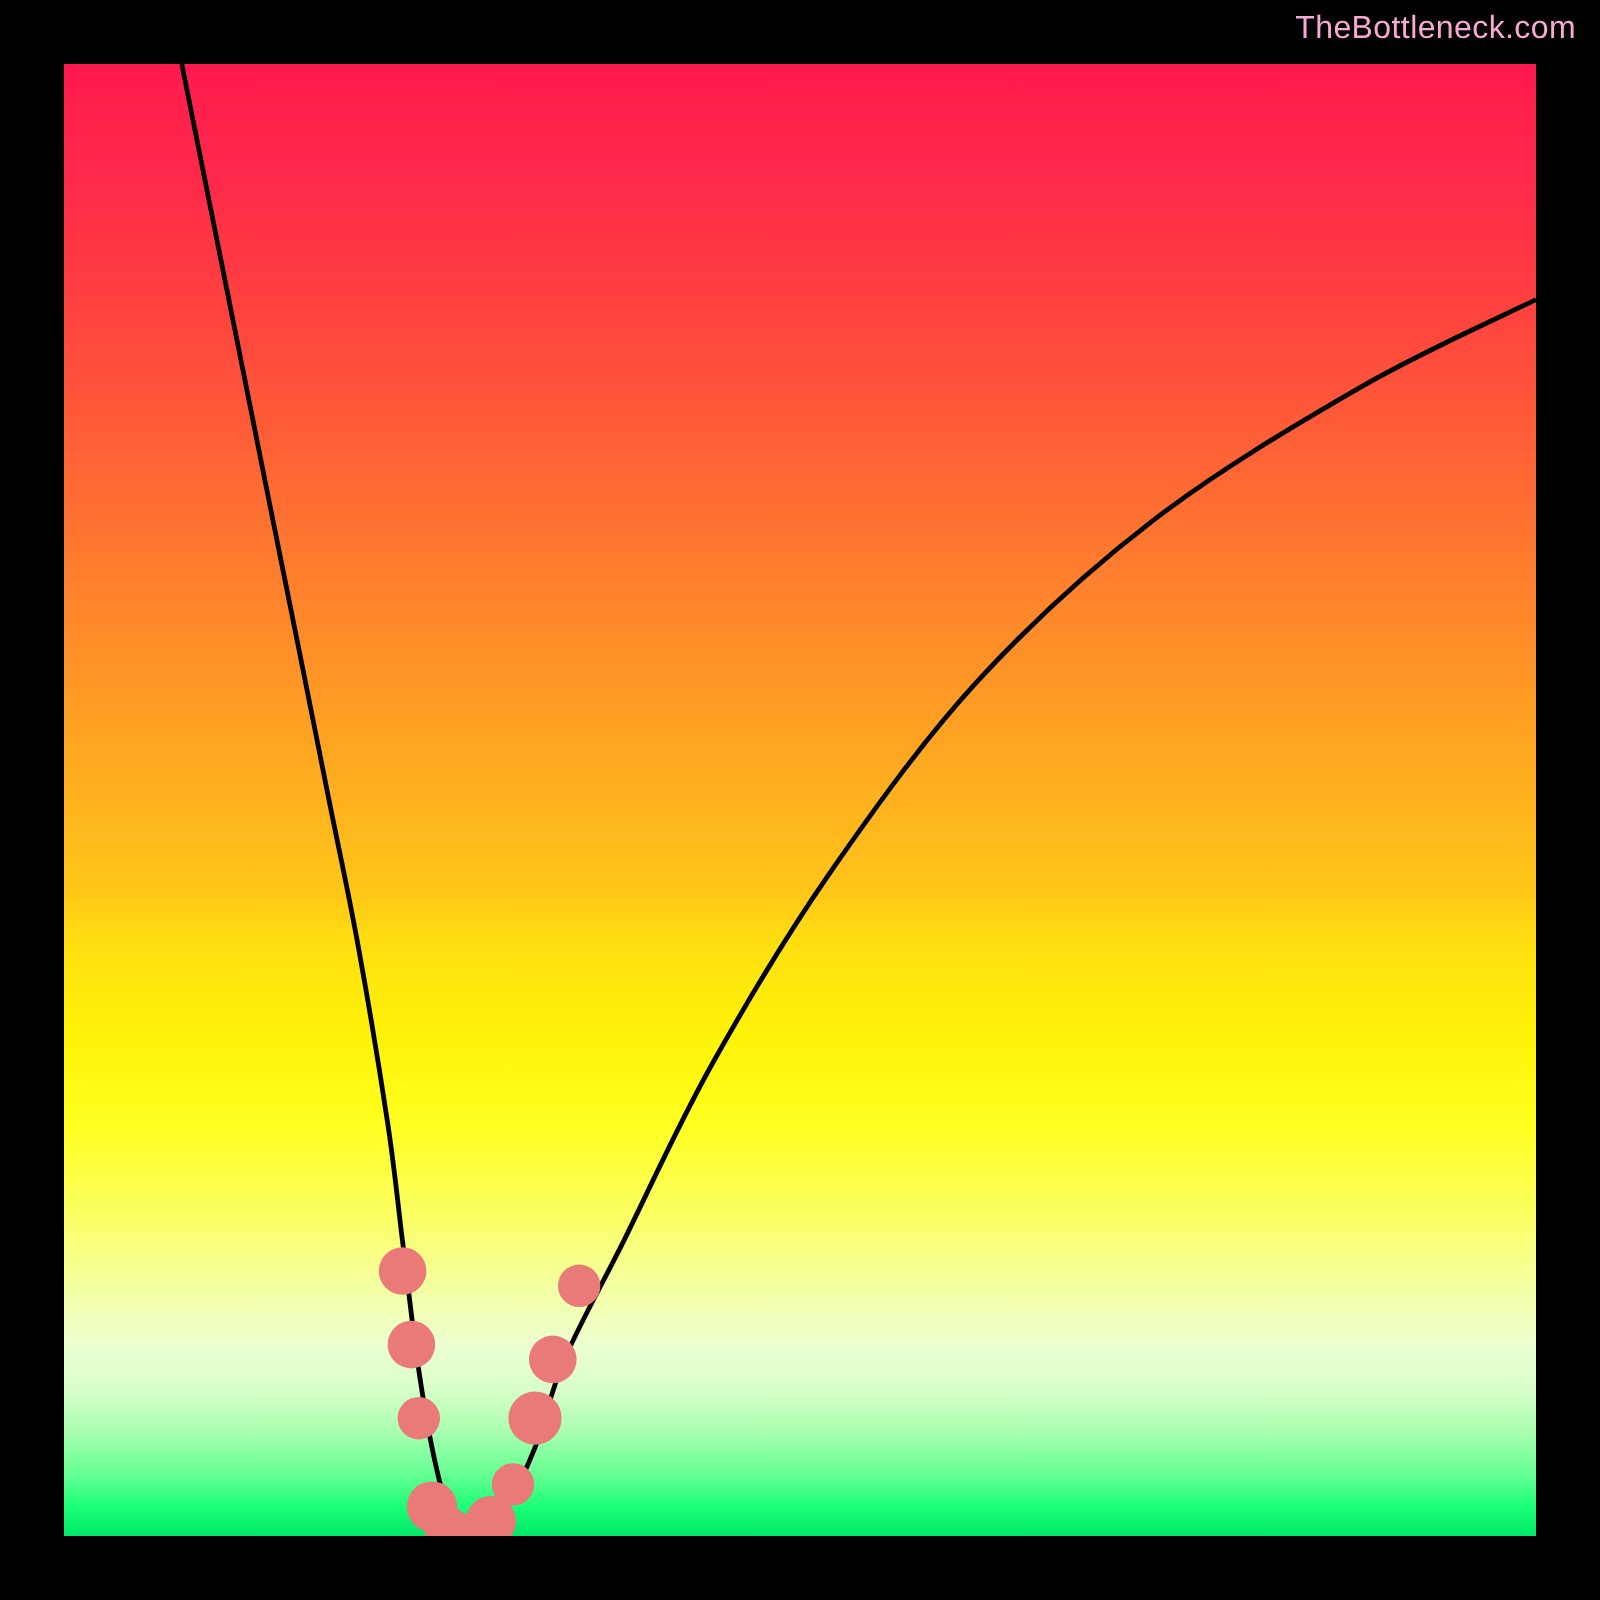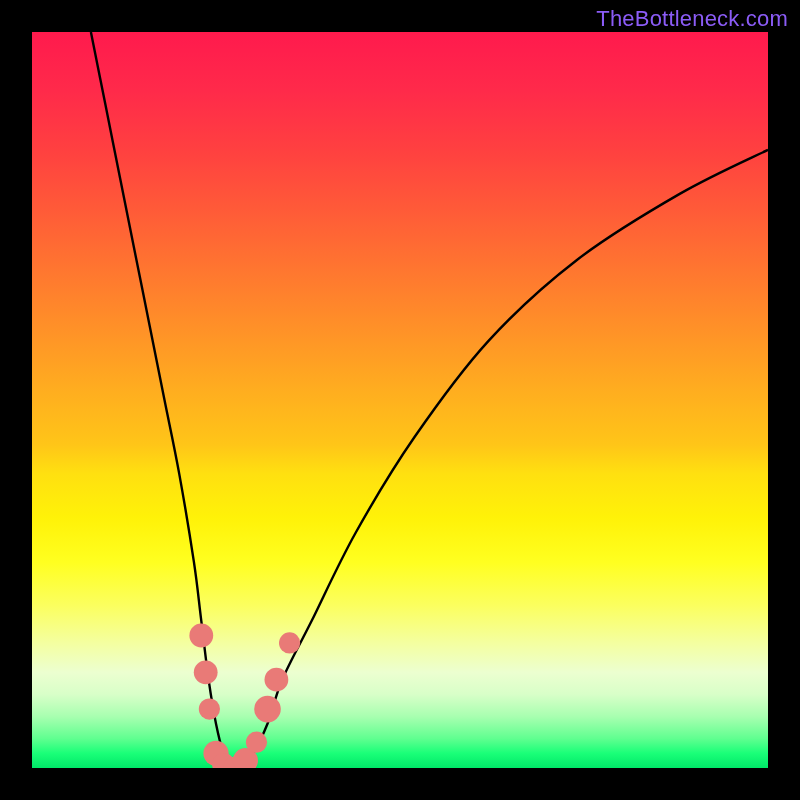--- a/index.html
+++ b/index.html
@@ -39,22 +39,22 @@
       #d8ffc8 90%,
       #a8ffb0 93%,
       #60ff90 96%,
       #1aff78 98%,
       #00e868 100%
     );
   }
   .watermark {
     position: absolute;
     top: 6px; right: 12px;
-    color: #8b5cf6;
-    font-size: 22px;
+    color: #f9a8d4;
+    font-size: 16px;
     font-weight: 500;
     letter-spacing: 0.2px;
     user-select: none;
   }
   svg.curve {
     position: absolute;
     left: 0; top: 0;
   }
 </style>
 </head>

